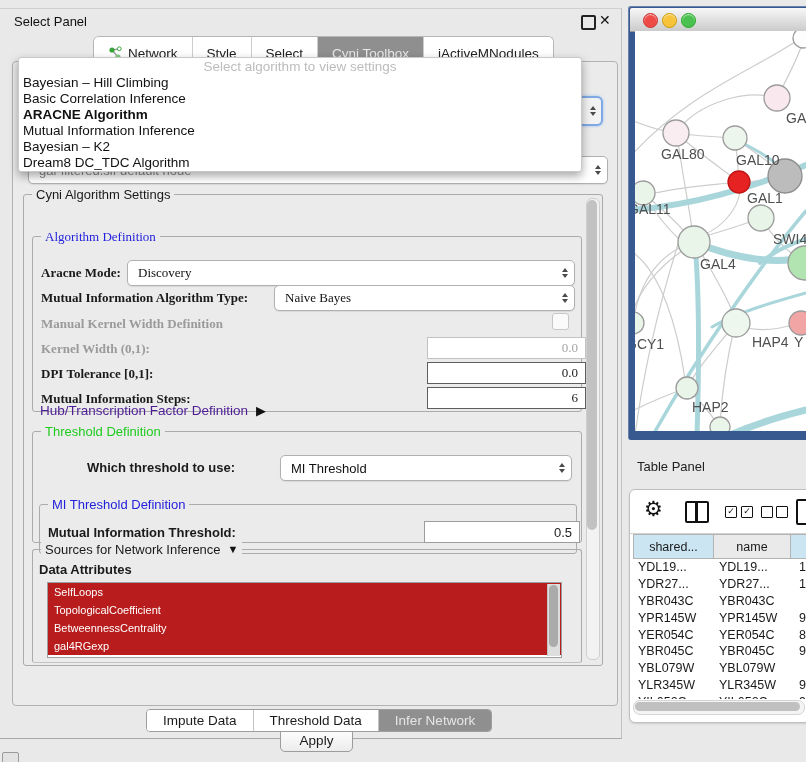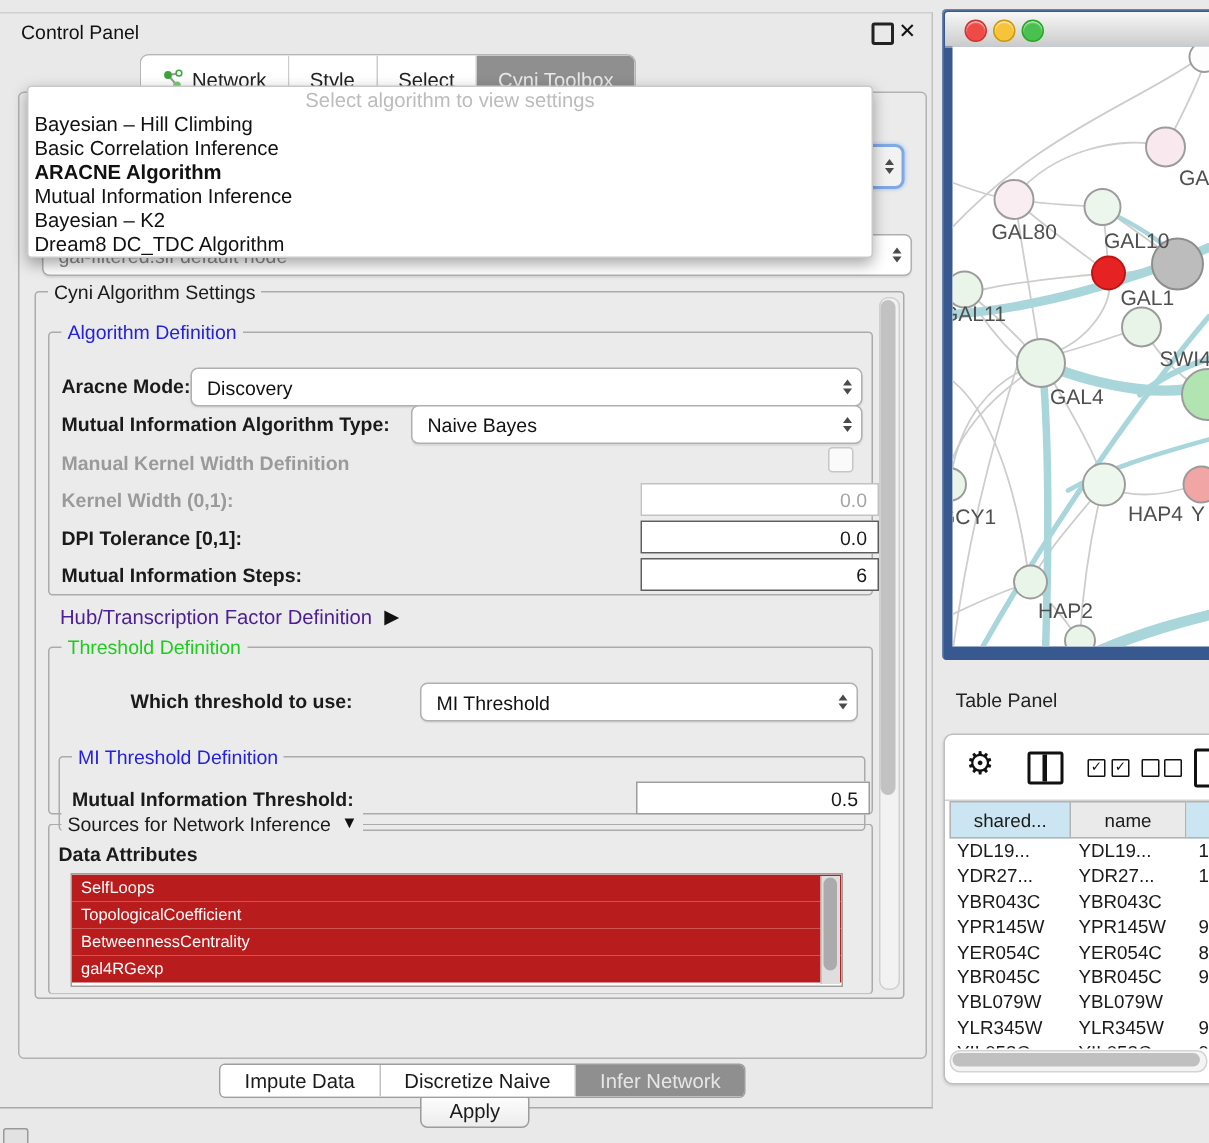--- a/index.html
+++ b/index.html
@@ -121,21 +121,21 @@
   .td.c3{flex:1;padding-left:3px;}
   #tp-hscroll{position:absolute;left:3px;right:2px;top:210px;height:13px;background:#f4f4f4;border:1px solid #d4d4d4;border-radius:7px;}
   #tp-hthumb{position:absolute;left:1px;top:1px;height:9px;right:4px;background:#c0c0c0;border-radius:5px;}
 
   #corner-chip{left:2px;top:752px;width:15px;height:10px;background:#e2e2e2;border:1px solid #9a9a9a;border-radius:2px;}
 </style>
 </head>
 <body>
 
 <div class="abs" id="control-panel">
-  <div class="abs" id="cp-title">Control Panel</div>
+  <div class="abs" id="cp-title">Select Panel</div>
   <div class="abs" id="cp-float"></div>
   <div class="abs" id="cp-close">✕</div>
 
   <div class="abs" id="top-tabs">
       <div class="tab">
         <svg width="14" height="14">
           <line x1="4" y1="4" x2="10" y2="11" stroke="#9a9a9a" stroke-width="1.3"></line>
           <line x1="4" y1="4" x2="11" y2="3" stroke="#9a9a9a" stroke-width="1.3"></line>
           <circle cx="4" cy="4" r="2.6" fill="#3aa53a"></circle>
           <circle cx="10" cy="11" r="2.6" fill="#7cc97c"></circle>
@@ -145,32 +145,35 @@
       </div>
       <div class="tab">
         <span>Style</span>
       </div>
       <div class="tab">
         <span>Select</span>
       </div>
       <div class="tab sel">
         <span>Cyni Toolbox</span>
       </div>
+      <div class="tab">
+        <span>jActiveMNodules</span>
+      </div>
     </div>
 
   <div class="abs" id="content-panel">
 
     <div class="group" style="left:10px;top:132px;width:578px;height:470px;">
       <div class="gt">Cyni Algorithm Settings</div>
 
       <div id="set-scroll">
         <div id="set-thumb"></div>
       </div>
 
-      <div class="group" style="left:8px;top:26px;width:548px;height:174px;">
+      <div class="group" style="left:8px;top:41px;width:548px;height:174px;font-family:Liberation Serif, serif;">
         <div class="gt blue">Algorithm Definition</div>
 
         <div class="lbl" style="left:8px;top:28px;">Aracne Mode:</div>
         <div class="combo" style="left:94px;top:23px;width:414px;height:24px;">
           <span>Discovery</span>
           <span class="spin">
               <i class="up"></i>
               <i class="dn"></i>
             </span>
         </div>
@@ -239,21 +242,21 @@
           </div>
         </div>
       </div>
     </div>
 
     <div class="abs" id="apply-btn">Apply</div>
   </div>
 
   <div class="abs" id="bottom-tabs">
       <div class="btab">Impute Data</div>
-      <div class="btab">Discretize Naive</div>
+      <div class="btab">Threshold Data</div>
       <div class="btab sel">Infer Network</div>
     </div>
 </div>
 
 <div class="abs combo" id="ghost-combo">
   <span>gal-filtered.sif default node</span>
   <span class="spin">
       <i class="up"></i>
       <i class="dn"></i>
     </span>

